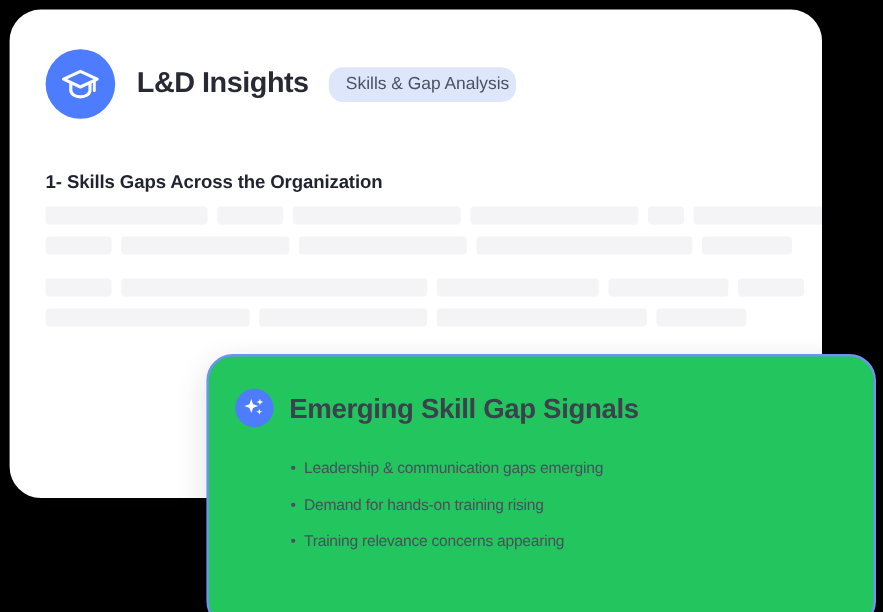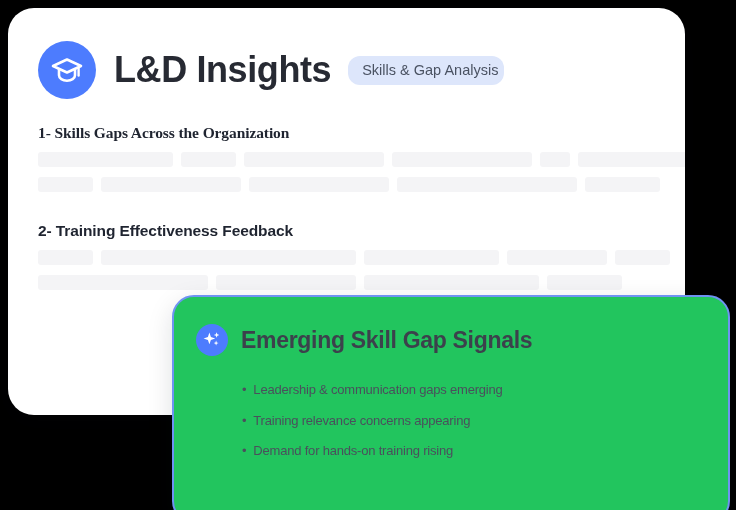--- a/index.html
+++ b/index.html
@@ -45,21 +45,21 @@
     background: #4d7cfe;
     display: flex;
     align-items: center;
     justify-content: center;
     flex: 0 0 auto;
   }
   .brand-badge svg { display: block; }
 
   .app-title {
     margin-left: 18px;
-    font-size: 36px;
+    font-size: 24px;
     font-weight: bold;
     color: #272a33;
     letter-spacing: -0.4px;
     white-space: nowrap;
   }
 
   .chip {
     margin-left: 17px;
     background: #dde6fb;
     color: #4a5262;
@@ -83,21 +83,21 @@
     gap: 8px;
     margin-top: 10px;
   }
   .skeleton-bar {
     height: 15px;
     border-radius: 3px;
     background: #f4f4f6;
     flex: 0 0 auto;
   }
 
-  #section-1 { top: 116px; font-family: Liberation Serif, serif; }
+  #section-1 { top: 136px; }
   #section-2 { top: 214px; }
   #section-3 { top: 307px; }
 
   
   #overlay-card {
     position: absolute;
     left: 172px;
     top: 295px;
     width: 558px;
     height: 228px;
@@ -181,21 +181,20 @@
     <div class="skeleton-row">
         <div class="skeleton-bar" style="width: 55px;"></div>
         <div class="skeleton-bar" style="width: 140px;"></div>
         <div class="skeleton-bar" style="width: 140px;"></div>
         <div class="skeleton-bar" style="width: 180px;"></div>
         <div class="skeleton-bar" style="width: 75px;"></div>
       </div>
   </div>
 
   <div class="section" id="section-2">
-    <div class="section-title">2- Training Effectiveness Feedback</div>
     <div class="skeleton-row">
         <div class="skeleton-bar" style="width: 55px;"></div>
         <div class="skeleton-bar" style="width: 255px;"></div>
         <div class="skeleton-bar" style="width: 135px;"></div>
         <div class="skeleton-bar" style="width: 100px;"></div>
         <div class="skeleton-bar" style="width: 55px;"></div>
       </div>
     <div class="skeleton-row">
         <div class="skeleton-bar" style="width: 170px;"></div>
         <div class="skeleton-bar" style="width: 140px;"></div>
@@ -215,17 +214,17 @@
         <path d="M8.4 3.6 L9.9 7.9 L14.2 9.4 L9.9 10.9 L8.4 15.2 L6.9 10.9 L2.6 9.4 L6.9 7.9 Z" fill="#ffffff"></path>
         <path d="M15.6 3.2 L16.35 5.25 L18.4 6.0 L16.35 6.75 L15.6 8.8 L14.85 6.75 L12.8 6.0 L14.85 5.25 Z" fill="#ffffff"></path>
         <path d="M15.1 11.6 L15.75 13.45 L17.6 14.1 L15.75 14.75 L15.1 16.6 L14.45 14.75 L12.6 14.1 L14.45 13.45 Z" fill="#ffffff"></path>
       </svg>
     </div>
     <div class="overlay-title">Emerging Skill Gap Signals</div>
   </div>
 
   <ul id="overlay-list">
     <li><span class="dot">•</span><span>Leadership &amp; communication gaps emerging</span></li>
+    <li><span class="dot">•</span><span>Demand for hands-on training rising</span></li>
     <li><span class="dot">•</span><span>Training relevance concerns appearing</span></li>
-    <li><span class="dot">•</span><span>Demand for hands-on training rising</span></li>
   </ul>
 
 </div>
 
 </body></html>

